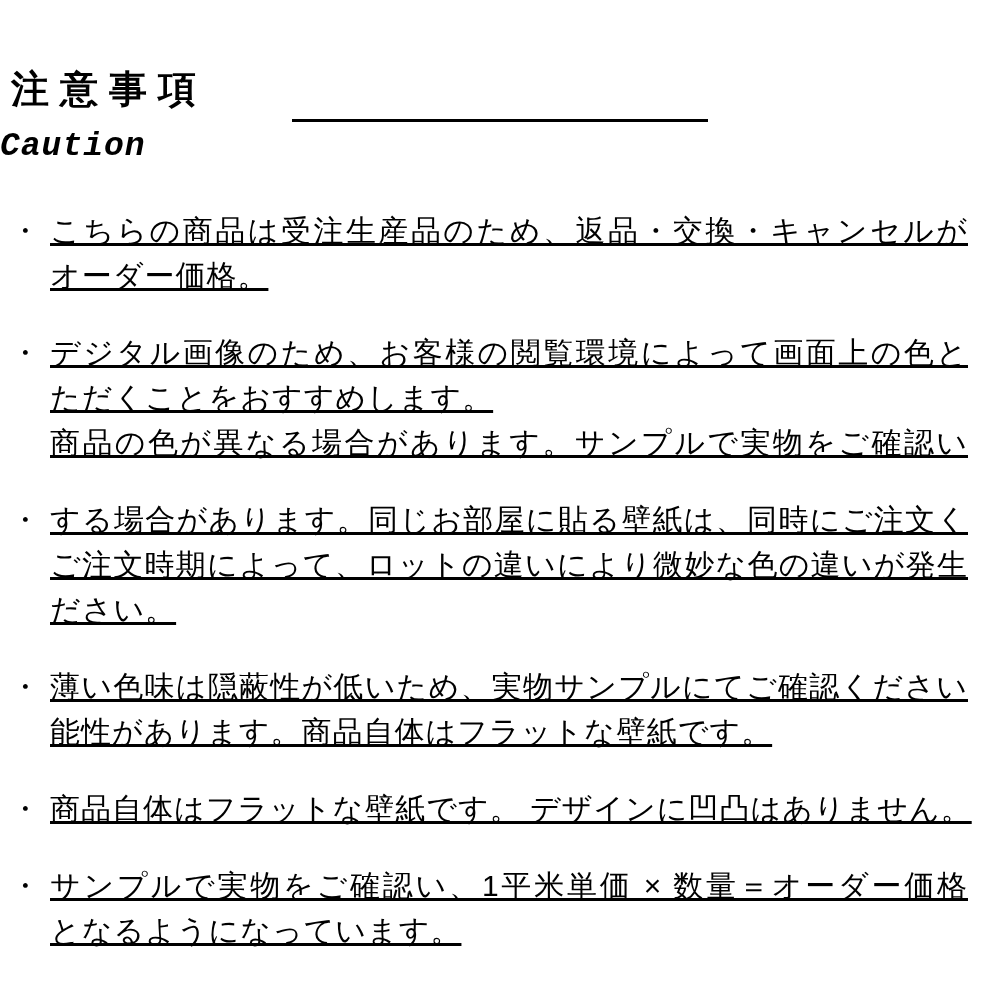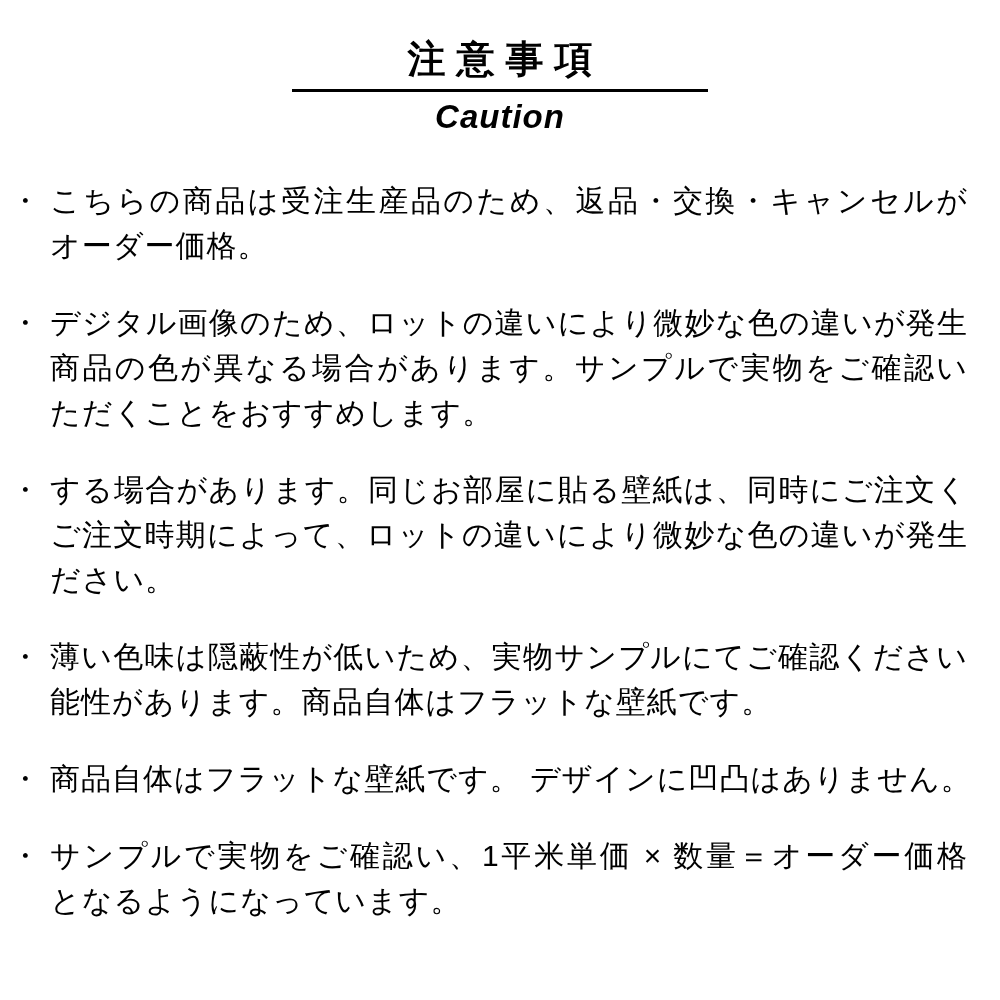--- a/index.html
+++ b/index.html
@@ -13,22 +13,22 @@
     color: #000000;
     font-family: "Liberation Sans", sans-serif;
     overflow: hidden;
   }
   .sheet {
     width: 1000px;
     height: 1000px;
     box-sizing: border-box;
   }
   .header {
-    padding-top: 36px;
-    text-align: center;
+    padding-top: 66px;
+    text-align: left;
   }
   .title {
     margin: 0;
     font-size: 38px;
     font-weight: 700;
     letter-spacing: 11px;
     text-indent: 11px;
     line-height: 46px;
   }
   .title-underline {
@@ -37,20 +37,21 @@
     background: #000000;
     margin: 7px auto 0 auto;
   }
   .subtitle {
     margin-top: 6px;
     font-size: 33px;
     font-weight: 700;
     font-style: italic;
     line-height: 38px;
     letter-spacing: 1px;
+    font-family: Liberation Mono, monospace;
   }
   .caution-list {
     list-style: none;
     margin: 42px 0 0 0;
     padding: 0 0 0 10px;
   }
   .note {
     display: flex;
     align-items: flex-start;
   }
@@ -64,20 +65,21 @@
   }
   .note-text {
     width: 918px;
     font-size: 30px;
     line-height: 45px;
     letter-spacing: 1px;
   }
   .note-line {
     text-align: justify;
     text-align-last: justify;
+    text-decoration: underline;
   }
   .note-line.final {
     text-align-last: left;
     white-space: nowrap;
   }
 </style>
 </head>
 <body>
 
 <div class="sheet">
@@ -94,23 +96,23 @@
       <span class="bullet">・</span>
       <div class="note-text">
         <div class="note-line">こちらの商品は受注生産品のため、返品・交換・キャンセルが</div>
         <div class="note-line final">オーダー価格。</div>
       </div>
     </li>
 
     <li class="note">
       <span class="bullet">・</span>
       <div class="note-text">
-        <div class="note-line">デジタル画像のため、ロットの違いにより微妙な色の違いが発生</div>
+        <div class="note-line">デジタル画像のため、お客様の閲覧環境によって画面上の色と</div>
+        <div class="note-line final">ただくことをおすすめします。</div>
         <div class="note-line">商品の色が異なる場合があります。サンプルで実物をご確認い</div>
-        <div class="note-line final">ただくことをおすすめします。</div>
       </div>
     </li>
 
     <li class="note">
       <span class="bullet">・</span>
       <div class="note-text">
         <div class="note-line">する場合があります。同じお部屋に貼る壁紙は、同時にご注文く</div>
         <div class="note-line">ご注文時期によって、ロットの違いにより微妙な色の違いが発生</div>
         <div class="note-line final">ださい。</div>
       </div>

